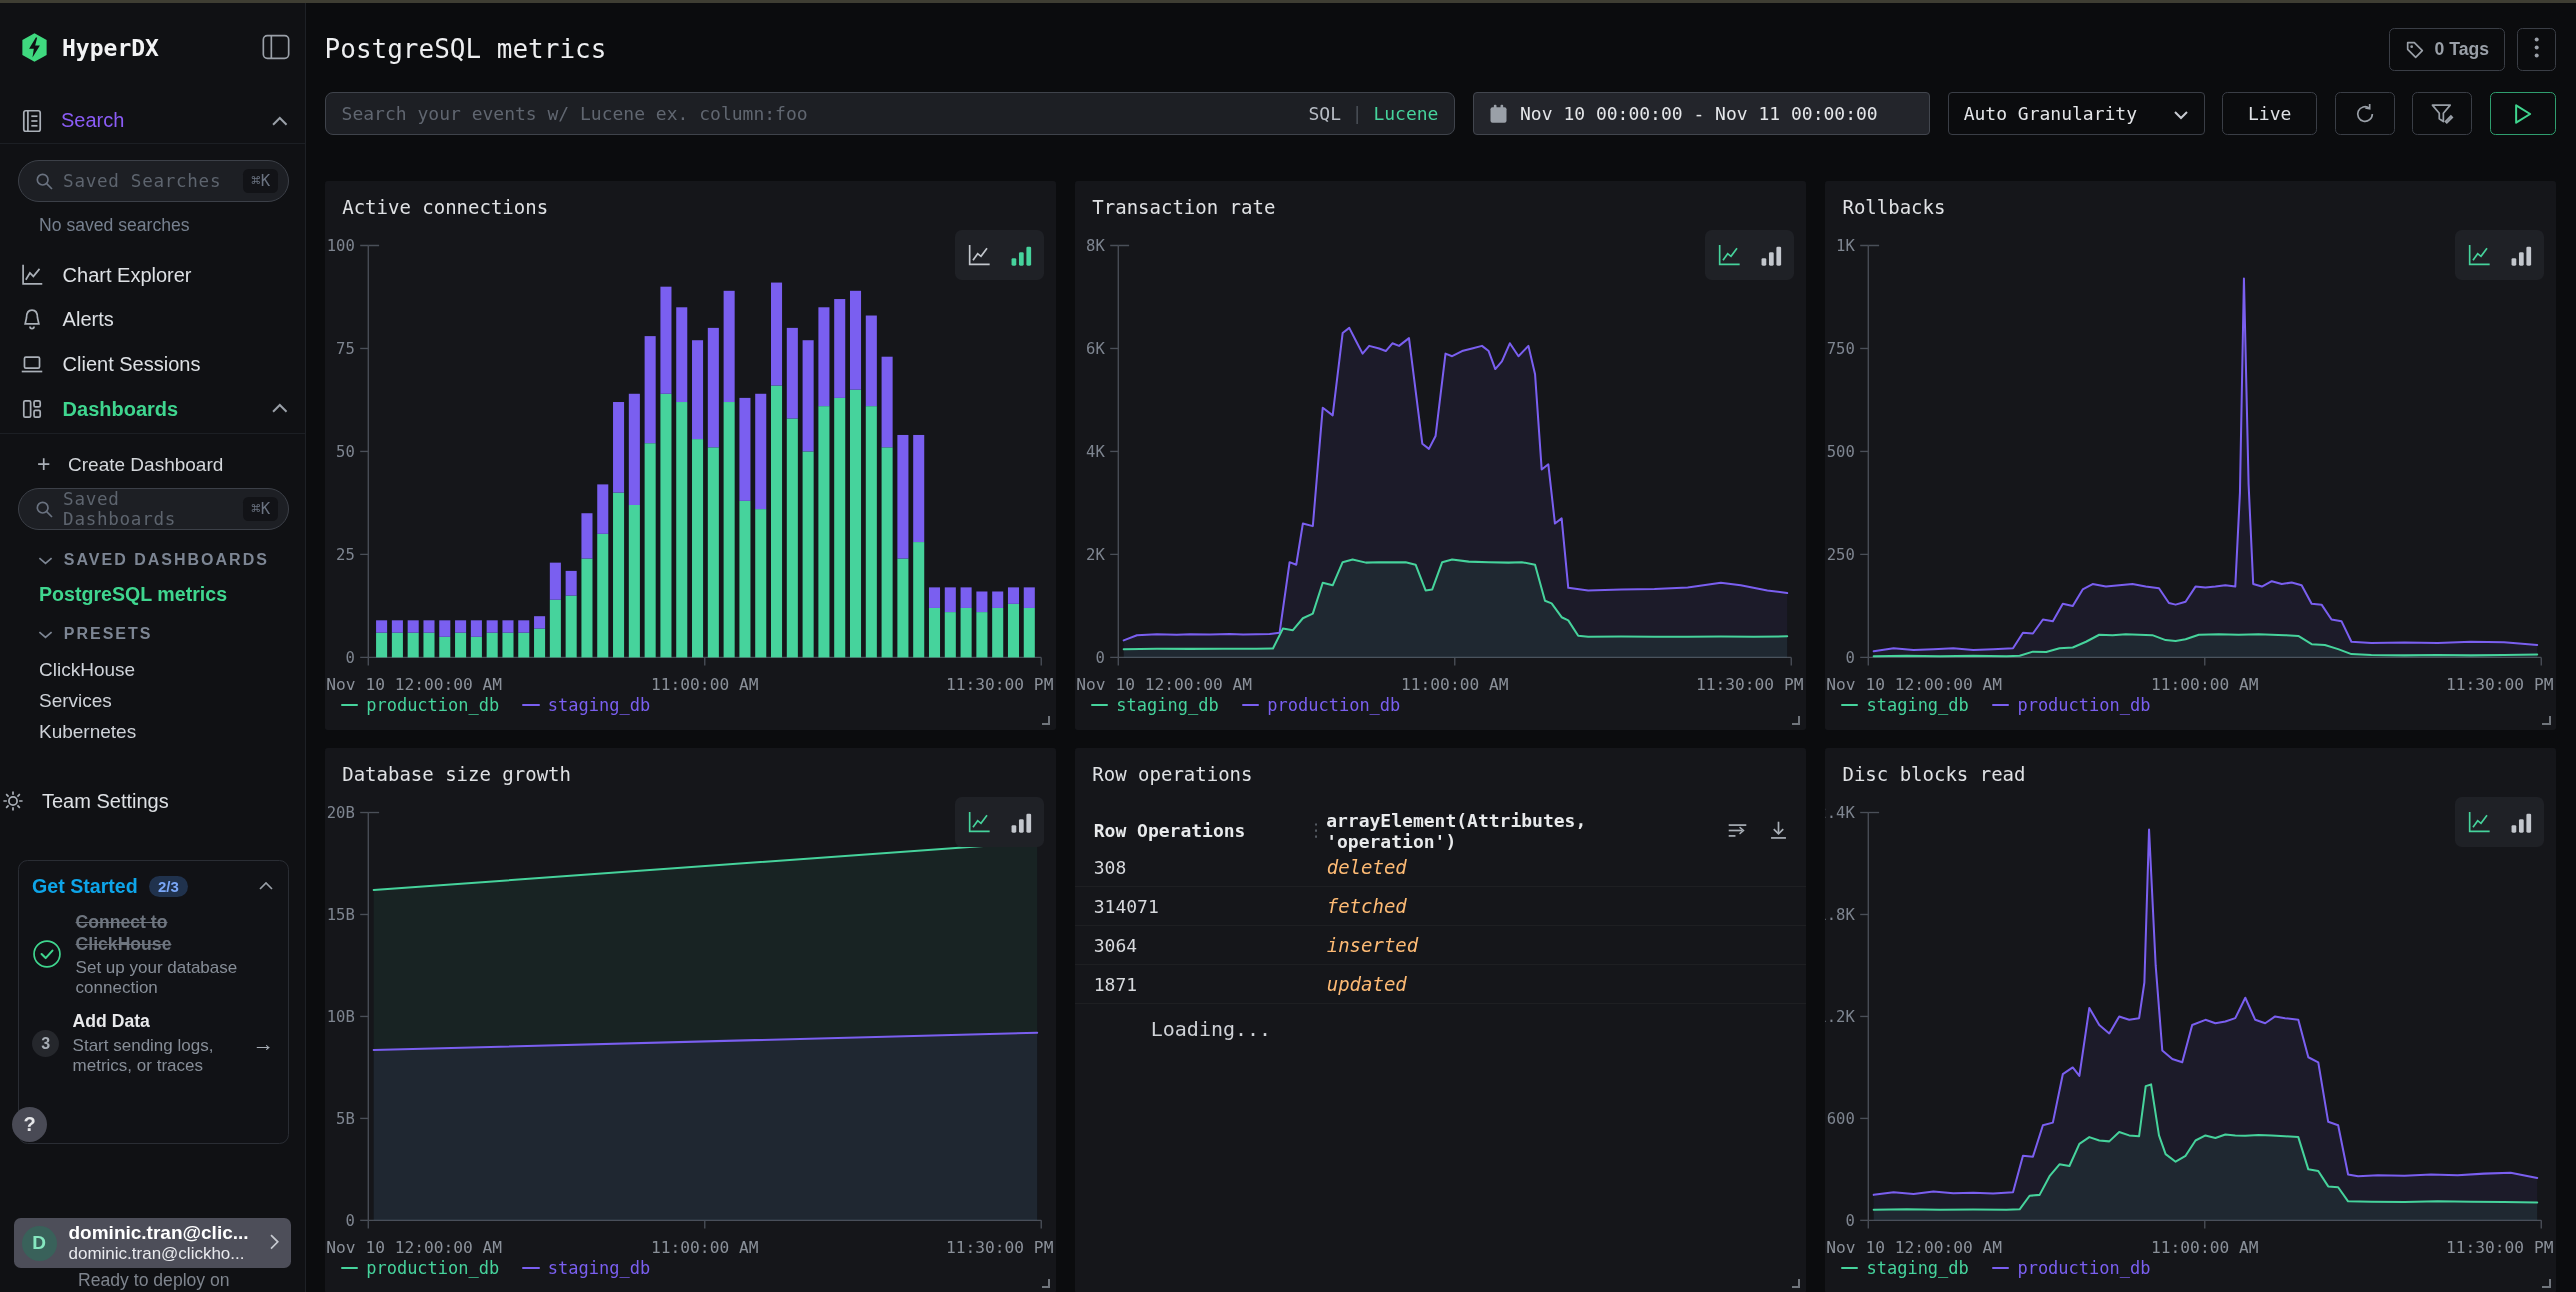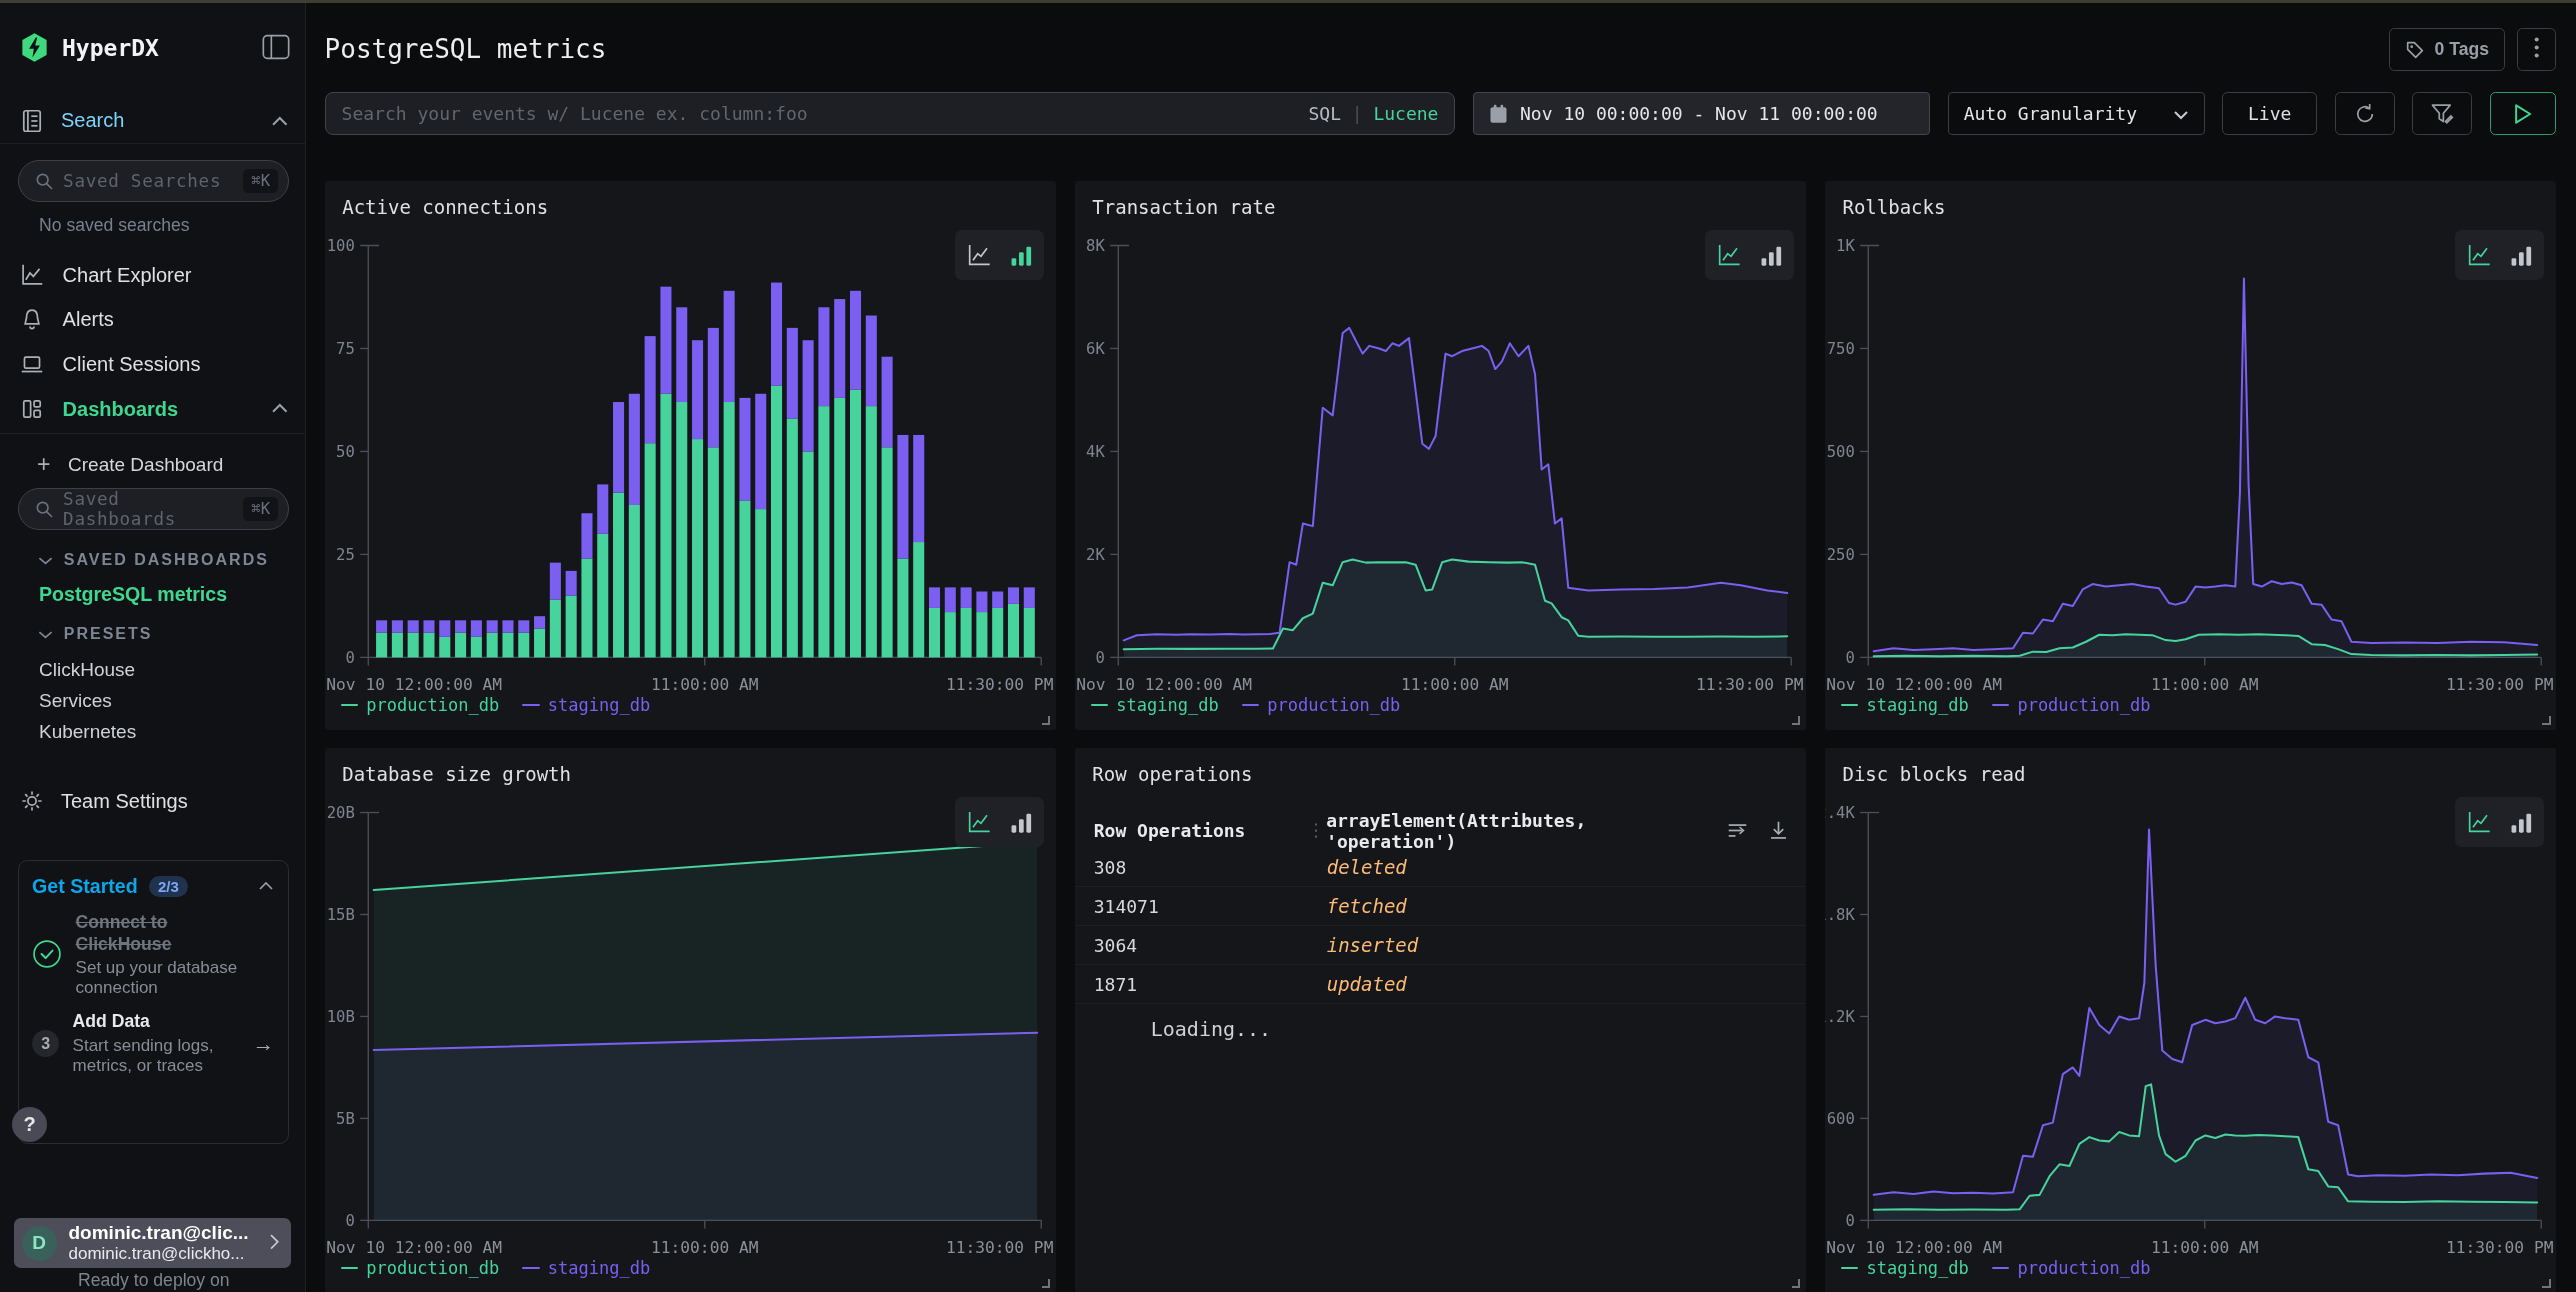--- a/index.html
+++ b/index.html
@@ -7,41 +7,41 @@
   body { position:relative; background:#0b0c0e; font-family:"Liberation Sans", sans-serif; color:#dde0e4; }
   .mono { font-family:"DejaVu Sans Mono", monospace; }
 
   .top-strip { position:absolute; top:0; left:0; right:0; height:3.4px; background:#3f3e33; z-index:60; }
 
   
   .sidebar { position:absolute; left:0; top:0; width:306px; height:1292px; background:#101114; border-right:0.7px solid #1e2126; z-index:10; }
   .logo-row { position:absolute; top:27px; left:19px; right:15px; height:41px; display:flex; align-items:center; }
   .brand { font-family:"DejaVu Sans Mono", monospace; font-weight:bold; font-size:23px; color:#f2f3f5; margin-left:12px; }
   .panel-toggle { margin-left:auto; color:#9aa0a8; cursor:pointer; }
-  .sec-head { position:absolute; left:19px; right:16px; height:35px; display:flex; align-items:center; gap:16px; color:#7dd3fc; font-size:20px; }
+  .sec-head { position:absolute; left:19px; right:16px; height:35px; display:flex; align-items:center; gap:16px; color:#8b5cf6; font-size:20px; }
   .sec-head .chev { margin-left:auto; color:#9aa0a8; }
   .divider { position:absolute; left:0; right:0; height:0.7px; background:#1c1f24; }
   .pill { position:absolute; left:17.6px; width:271px; height:42px; border-radius:21.6px; background:#1d1f24; border:1.4px solid #3c4048; display:flex; align-items:center; padding:0 9.5px 0 15px; gap:9.5px; }
   .pill .ph { color:#5d646e; font-size:17.6px; font-family:"DejaVu Sans Mono", monospace; letter-spacing:0.7px; }
   .pill .kbd { margin-left:auto; background:#121317; border-radius:5.4px; padding:2.7px 8px; color:#6a7280; font-size:15.6px; font-family:"DejaVu Sans Mono", monospace; }
   .muted-note { position:absolute; left:39px; color:#76808f; font-size:17.6px; }
   .nav { position:absolute; left:0; width:100%; height:38px; display:flex; align-items:center; padding:0 16px 0 19px; gap:17.6px; cursor:pointer; }
   .nav .lbl { font-size:20px; color:#dde0e4; }
   .nav .icon { color:#aab0b8; display:flex; }
   .nav.active .lbl { color:#3fd68f; font-weight:bold; }
   .nav.active .icon { color:#aab0b8; }
   .nav .chev { margin-left:auto; color:#9aa0a8; }
   .create-dash { position:absolute; left:37px; display:flex; align-items:center; gap:17.6px; cursor:pointer; }
   .create-dash .plus { font-size:23px; color:#aab0b8; }
   .create-dash .lbl { font-size:19px; color:#d4d7db; }
   .caps { position:absolute; left:38px; display:flex; align-items:center; gap:10.8px; color:#7d8694; font-size:16px; font-weight:bold; letter-spacing:2px; cursor:pointer; }
   .dash-link { position:absolute; left:39px; font-size:19.6px; cursor:pointer; }
   .dash-link.active { color:#3fd68f; font-weight:bold; }
   .dash-link.preset { color:#ced2d8; font-size:19px; }
-  .team { position:absolute; left:0; width:100%; height:38px; display:flex; align-items:center; padding-left:19px; gap:16px; cursor:pointer; }
+  .team { position:absolute; left:0; width:100%; height:38px; display:flex; align-items:center; gap:16px; cursor:pointer; }
   .team .lbl { font-size:20px; color:#dde0e4; }
 
   .gs-panel { position:absolute; top:860px; left:17.6px; width:271px; height:284px; border:1.4px solid #2a2d34; border-radius:9.5px; background:#111216; padding:13.5px 13.5px 0 13.5px; overflow:hidden; }
   .gs-head { display:flex; align-items:center; height:24px; }
   .gs-title { font-size:19.6px; font-weight:bold; color:#0ea5e9; }
   .gs-badge { margin-left:10.8px; background:#20324d; color:#7aa7f8; border-radius:676px; font-size:15px; font-weight:bold; padding:2px 9.5px; }
   .gs-head .chev { margin-left:auto; color:#9aa0a8; }
   .gs-step { display:flex; gap:13.5px; margin-top:13.5px; align-items:center; }
   .gs-circ { flex:0 0 30px; }
   .gs-num { flex:0 0 27px; height:27px; border-radius:50%; background:#25272c; color:#a7adb5; font-size:16px; font-weight:bold; display:flex; align-items:center; justify-content:center; }

